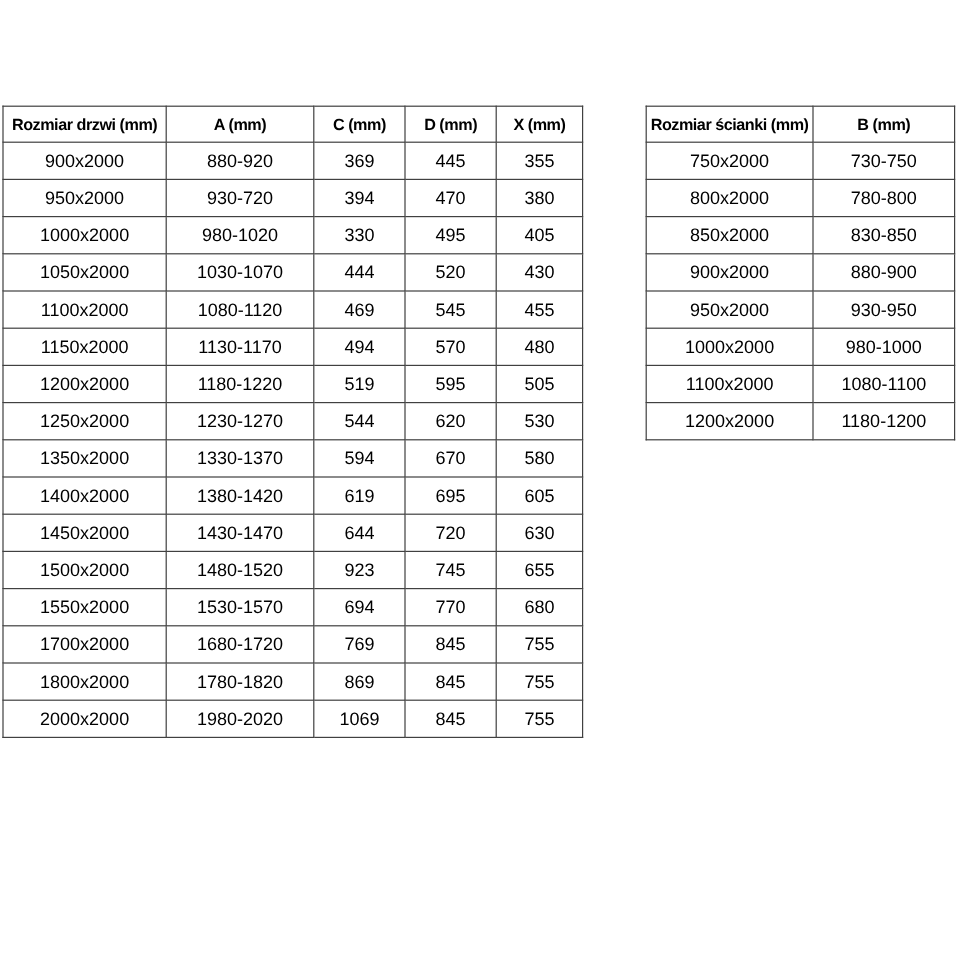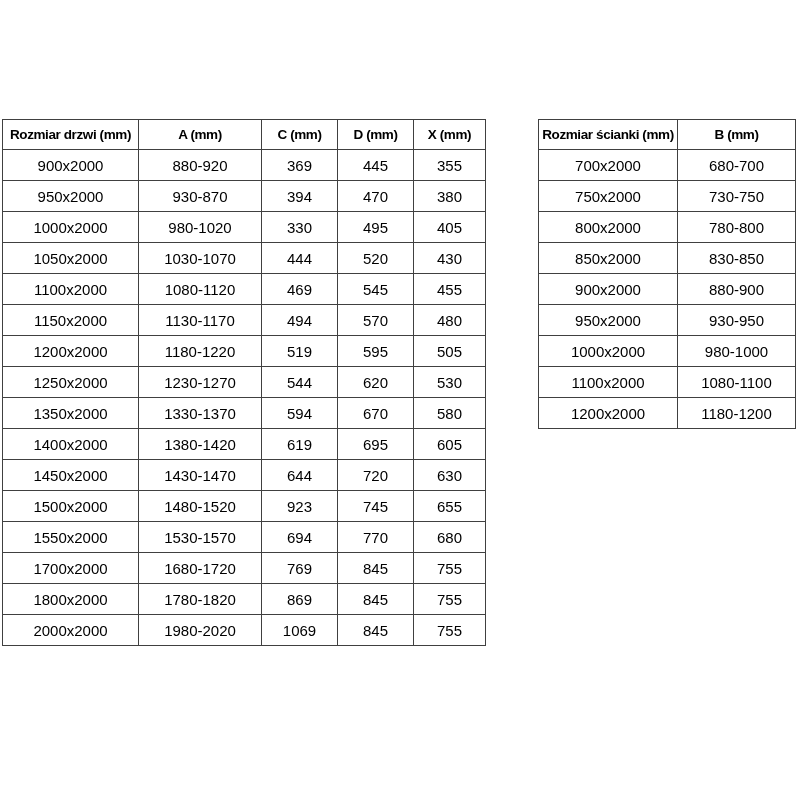--- a/index.html
+++ b/index.html
@@ -14,21 +14,20 @@
     font-family:"Liberation Sans", sans-serif;
     color:var(--text);
     position:relative;
     overflow:hidden;
   }
   table{
     border-collapse:collapse;
     table-layout:fixed;
     position:absolute;
     background:var(--bg);
-    margin-top:31px;
   }
   th,td{
     border:1px solid var(--border);
     text-align:center;
     vertical-align:middle;
     padding:0;
     overflow:hidden;
     white-space:nowrap;
   }
   td{
@@ -76,21 +75,21 @@
       <tbody>
         <tr>
           <td>900x2000</td>
           <td>880-920</td>
           <td>369</td>
           <td>445</td>
           <td>355</td>
         </tr>
         <tr>
           <td>950x2000</td>
-          <td>930-870</td>
+          <td>930-720</td>
           <td>394</td>
           <td>470</td>
           <td>380</td>
         </tr>
         <tr>
           <td>1000x2000</td>
           <td>980-1020</td>
           <td>330</td>
           <td>495</td>
           <td>405</td>
@@ -195,24 +194,20 @@
         <col class="c2">
     </colgroup>
   <thead>
         <tr>
           <th>Rozmiar ścianki (mm)</th>
           <th>B (mm)</th>
         </tr>
       </thead>
       <tbody>
         <tr>
-          <td>700x2000</td>
-          <td>680-700</td>
-        </tr>
-        <tr>
           <td>750x2000</td>
           <td>730-750</td>
         </tr>
         <tr>
           <td>800x2000</td>
           <td>780-800</td>
         </tr>
         <tr>
           <td>850x2000</td>
           <td>830-850</td>

